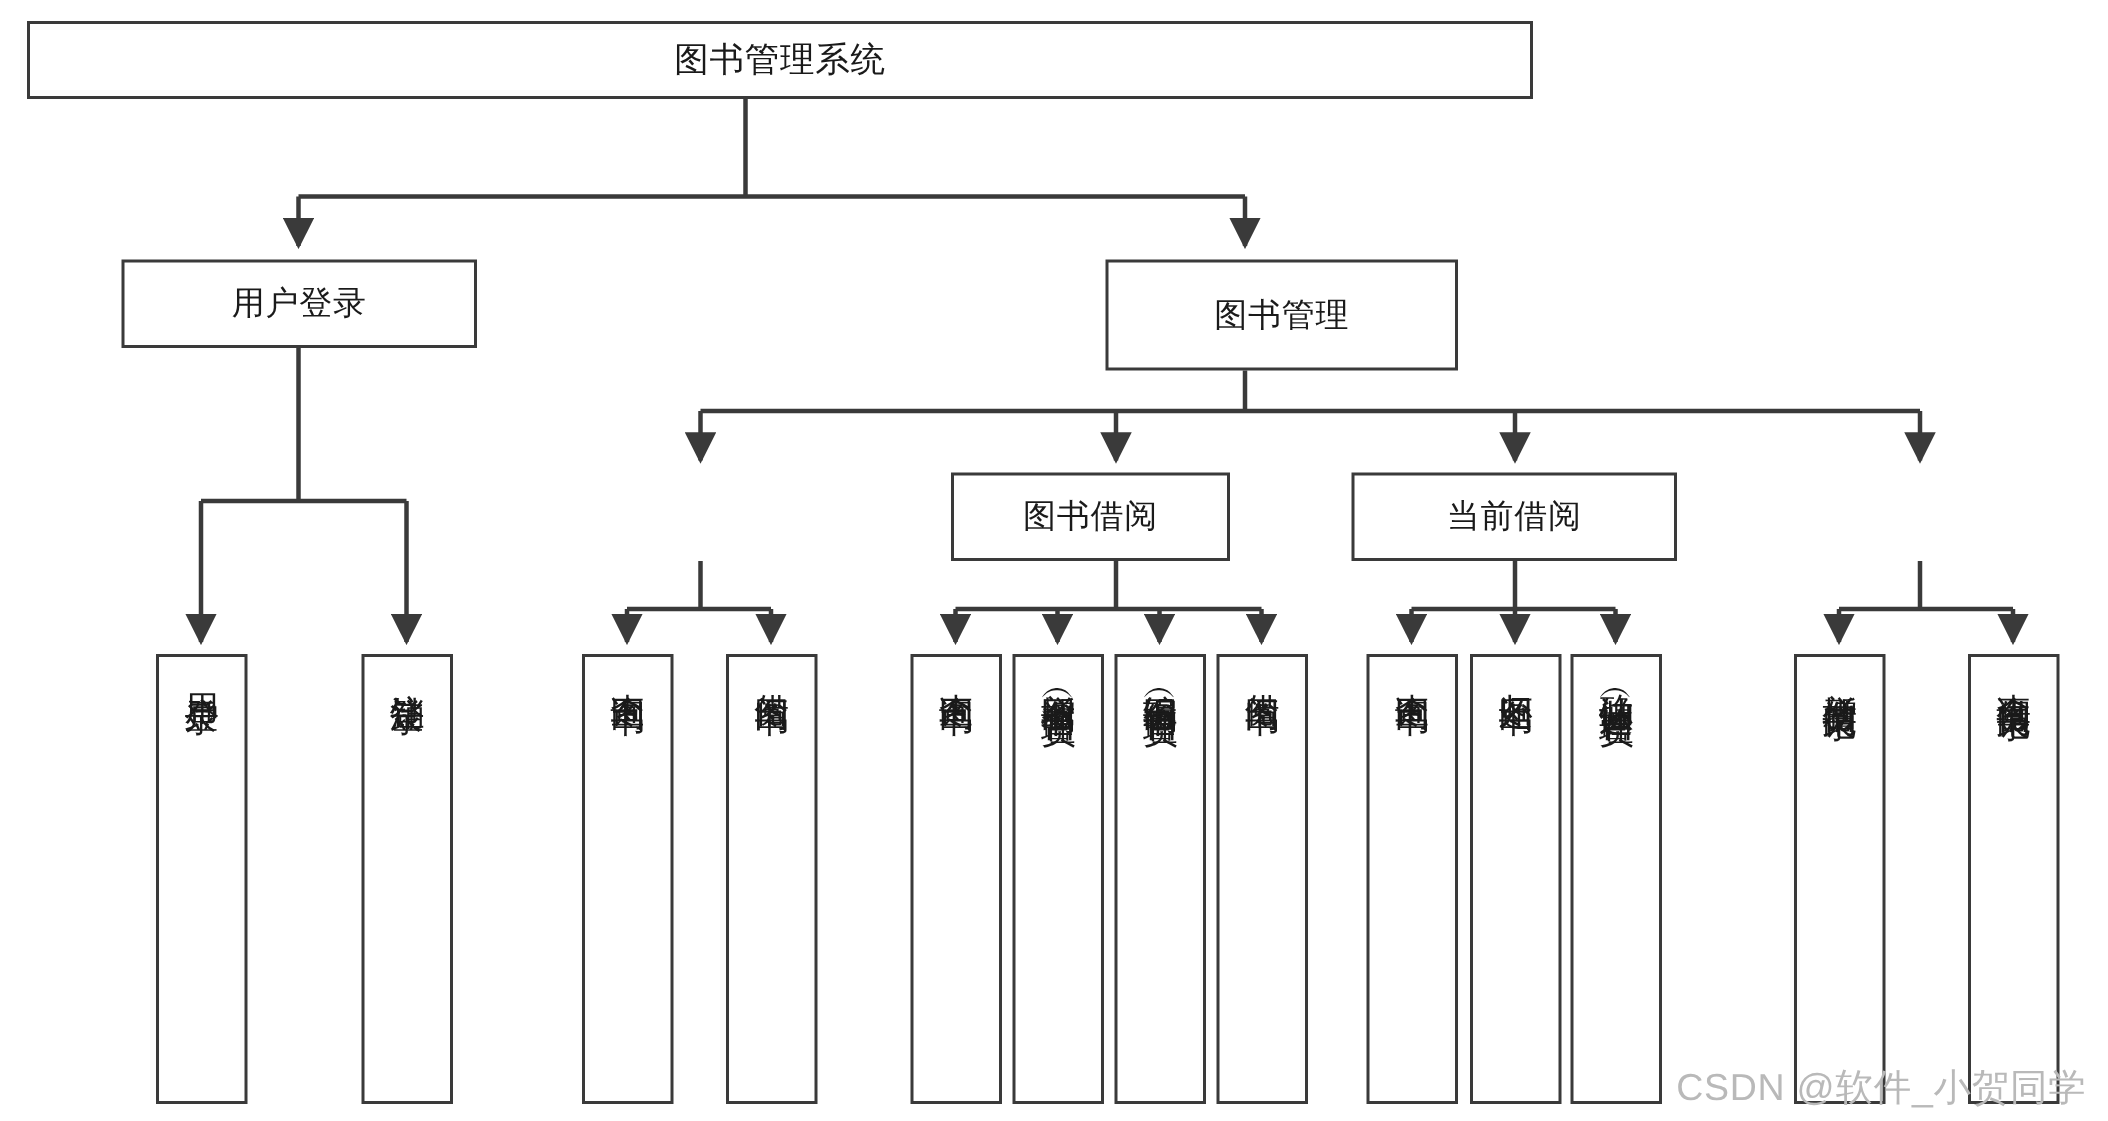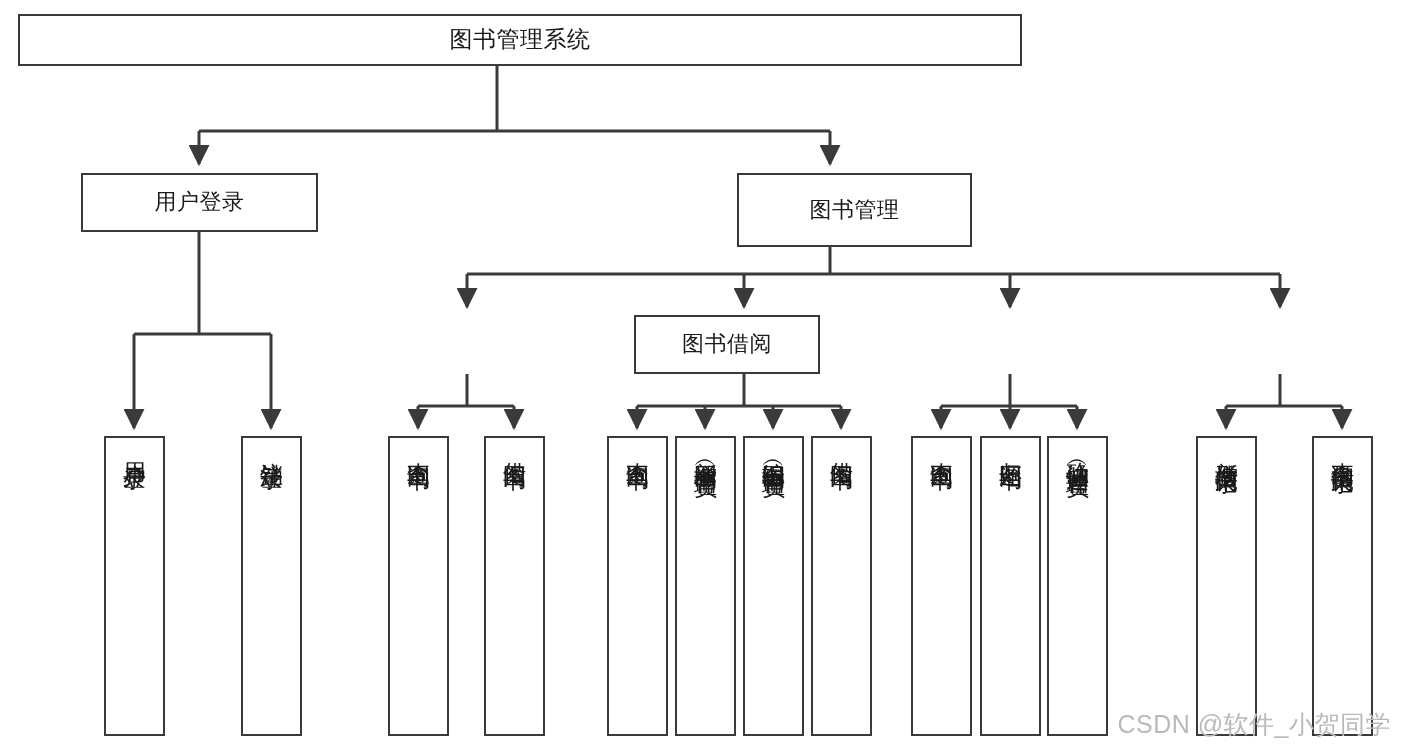--- a/index.html
+++ b/index.html
@@ -131,20 +131,23 @@
   <div class="node horiz" style="left:81px; top:173px; width:237px; height:59px;">
     <span class="label">用户登录</span>
   </div>
   <div class="node horiz" style="left:712px; top:173px; width:235px; height:74px;margin-left:25px;">
     <span class="label">图书管理</span>
   </div>
 
   <div class="node horiz" style="left:634px; top:315px; width:186px; height:59px;">
     <span class="label">图书借阅</span>
   </div>
+  <div class="node horiz" style="left:901px; top:315px; width:217px; height:59px;">
+    <span class="label">当前借阅</span>
+  </div>
 
   <div class="node vert" style="left:104px; top:436px; width:61px; height:300px;">
     <span class="label">用户登录</span>
   </div>
   <div class="node vert" style="left:241px; top:436px; width:61px; height:300px;">
     <span class="label">注销登录</span>
   </div>
 
   <div class="node vert" style="left:388px; top:436px; width:61px; height:300px;">
     <span class="label">查询图书</span>

